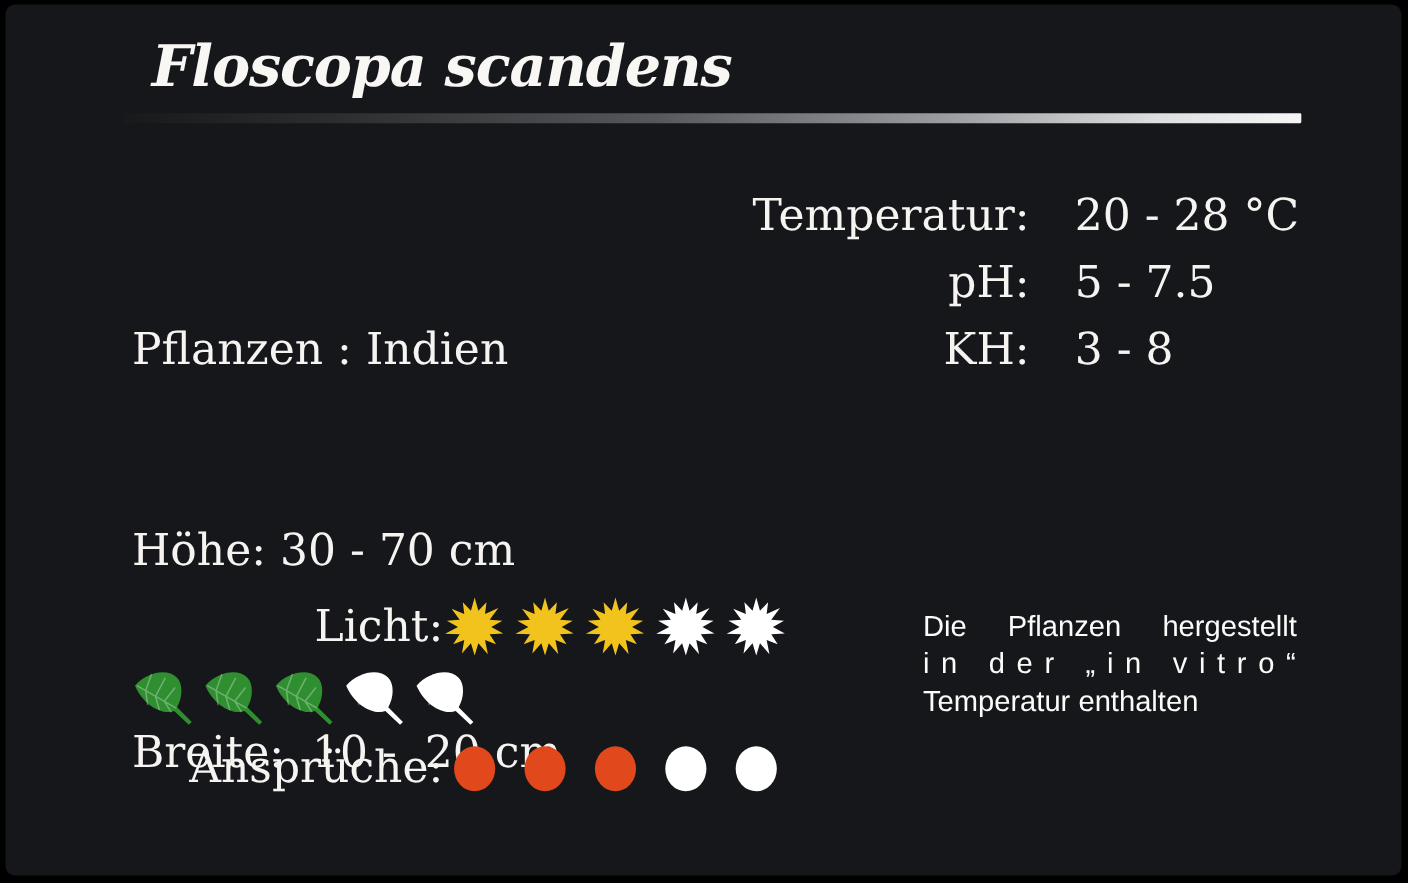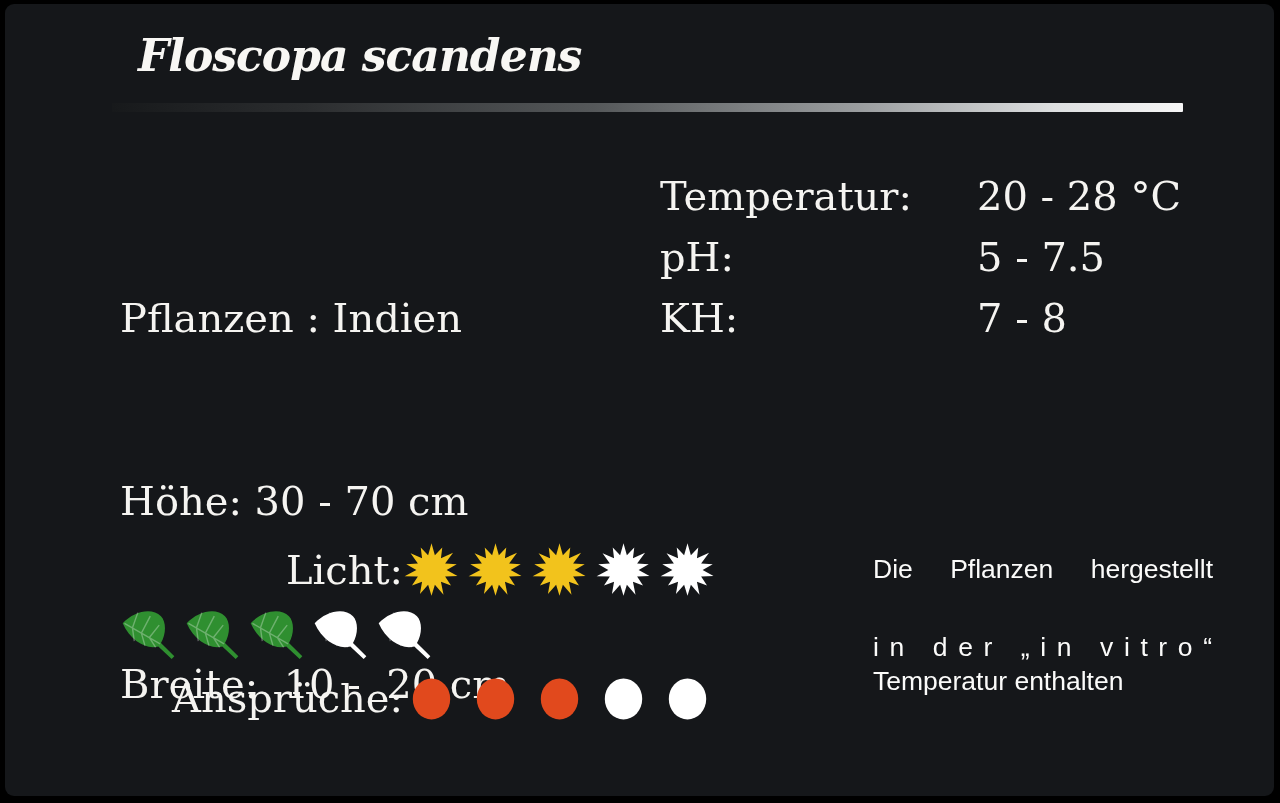--- a/index.html
+++ b/index.html
@@ -12,21 +12,21 @@
   .card {
     position: absolute;
     left: 5px; top: 4px; right: 6px; bottom: 7px;
     background: #15171a;
     border-radius: 9px;
   }
   
   .title {
     position: absolute;
     left: 133px; top: 26px;
-    font-size: 44px;
+    font-size: 52px;
     font-weight: bold;
     font-style: italic;
     letter-spacing: -1px;
     color: #f8f7f4;
     white-space: nowrap;
   }
   .title-rule {
     position: absolute;
     left: 107px; top: 99px;
     width: 1071px; height: 9px;
@@ -46,21 +46,21 @@
   .specs-right {
     position: absolute;
     left: 655px; top: 162px;
     font-size: 40px;
     line-height: 61px;
     color: #f5f4f1;
     display: grid;
     grid-template-columns: 276px auto;
     column-gap: 13px;
   }
-  .spec-label { text-align: left; white-space: pre-wrap; }
+  .spec-label { text-align: right; white-space: pre-wrap; }
   .spec-value { text-align: left; white-space: pre-wrap; margin-left: 28px; }
   
   .rating-row {
     position: absolute;
     left: 115px;
     height: 64px;
     display: flex;
     align-items: center;
     text-align: right;
   }
@@ -72,29 +72,29 @@
   }
   .rating-icons {
     display: flex;
     align-items: center;
     gap: 7px;
   }
   .rating-icon { width: 57px; height: 60px; display: block; }
   
   .note {
     position: absolute;
-    left: 868px; top: 548px;
+    left: 834px; top: 548px;
     width: 340px;
     font-family: "Liberation Sans", sans-serif;
     font-size: 26.5px;
     line-height: 34px;
     color: #fbfbfa;
   }
   .note-line { text-align: justify; text-align-last: justify; white-space: nowrap; }
-  .note-line:nth-child(2) { letter-spacing: 0.40em; margin-top: 44px; }
+  .note-line:nth-child(2) { letter-spacing: 0.40em; }
   .note-line:last-child { text-align-last: left; }
   .svg-defs { position: absolute; width: 0; height: 0; }
 </style>
 </head>
 <body>
 
 <svg class="svg-defs" aria-hidden="true">
   <defs>
     <symbol id="shape-sun" viewBox="0 0 64 64">
       <polygon points="32,2 35.8,15.4 44.1,6.8 42.6,18.7 56.2,12.7 47.3,24.6 60.3,25.5 49,32 61.2,38.7 47.3,39.4 53.9,49.5 42.6,45.3 45.5,59.9 35.8,48.6 32,61 28.2,48.6 19,59 21.4,45.3 10.1,49.5 16.7,39.4 1.8,38.9 15,32 3.7,25.5 16.7,24.6 8.5,13.3 21.4,18.7 19.9,6.8 28.2,15.4"></polygon>
@@ -120,21 +120,21 @@
     <div>Breite:  10 -  20 cm</div>
     
   </div>
 
   <div class="specs-right">
     <div class="spec-label">Temperatur:</div>
     <div class="spec-value">20 - 28 °C</div>
     <div class="spec-label">pH:</div>
     <div class="spec-value">5 - 7.5</div>
     <div class="spec-label">KH:</div>
-    <div class="spec-value">7 - 8</div>
+    <div class="spec-value">3 - 8</div>
   </div>
 
   <div class="rating-row" style="top:534px">
     <span class="rating-label">Licht:</span>
     <span class="rating-icons">
         <svg viewBox="0 0 64 64" class="rating-icon">
           <use href="#shape-sun" fill="#f2c31c"></use>
         </svg>
         <svg viewBox="0 0 64 64" class="rating-icon">
           <use href="#shape-sun" fill="#f2c31c"></use>

